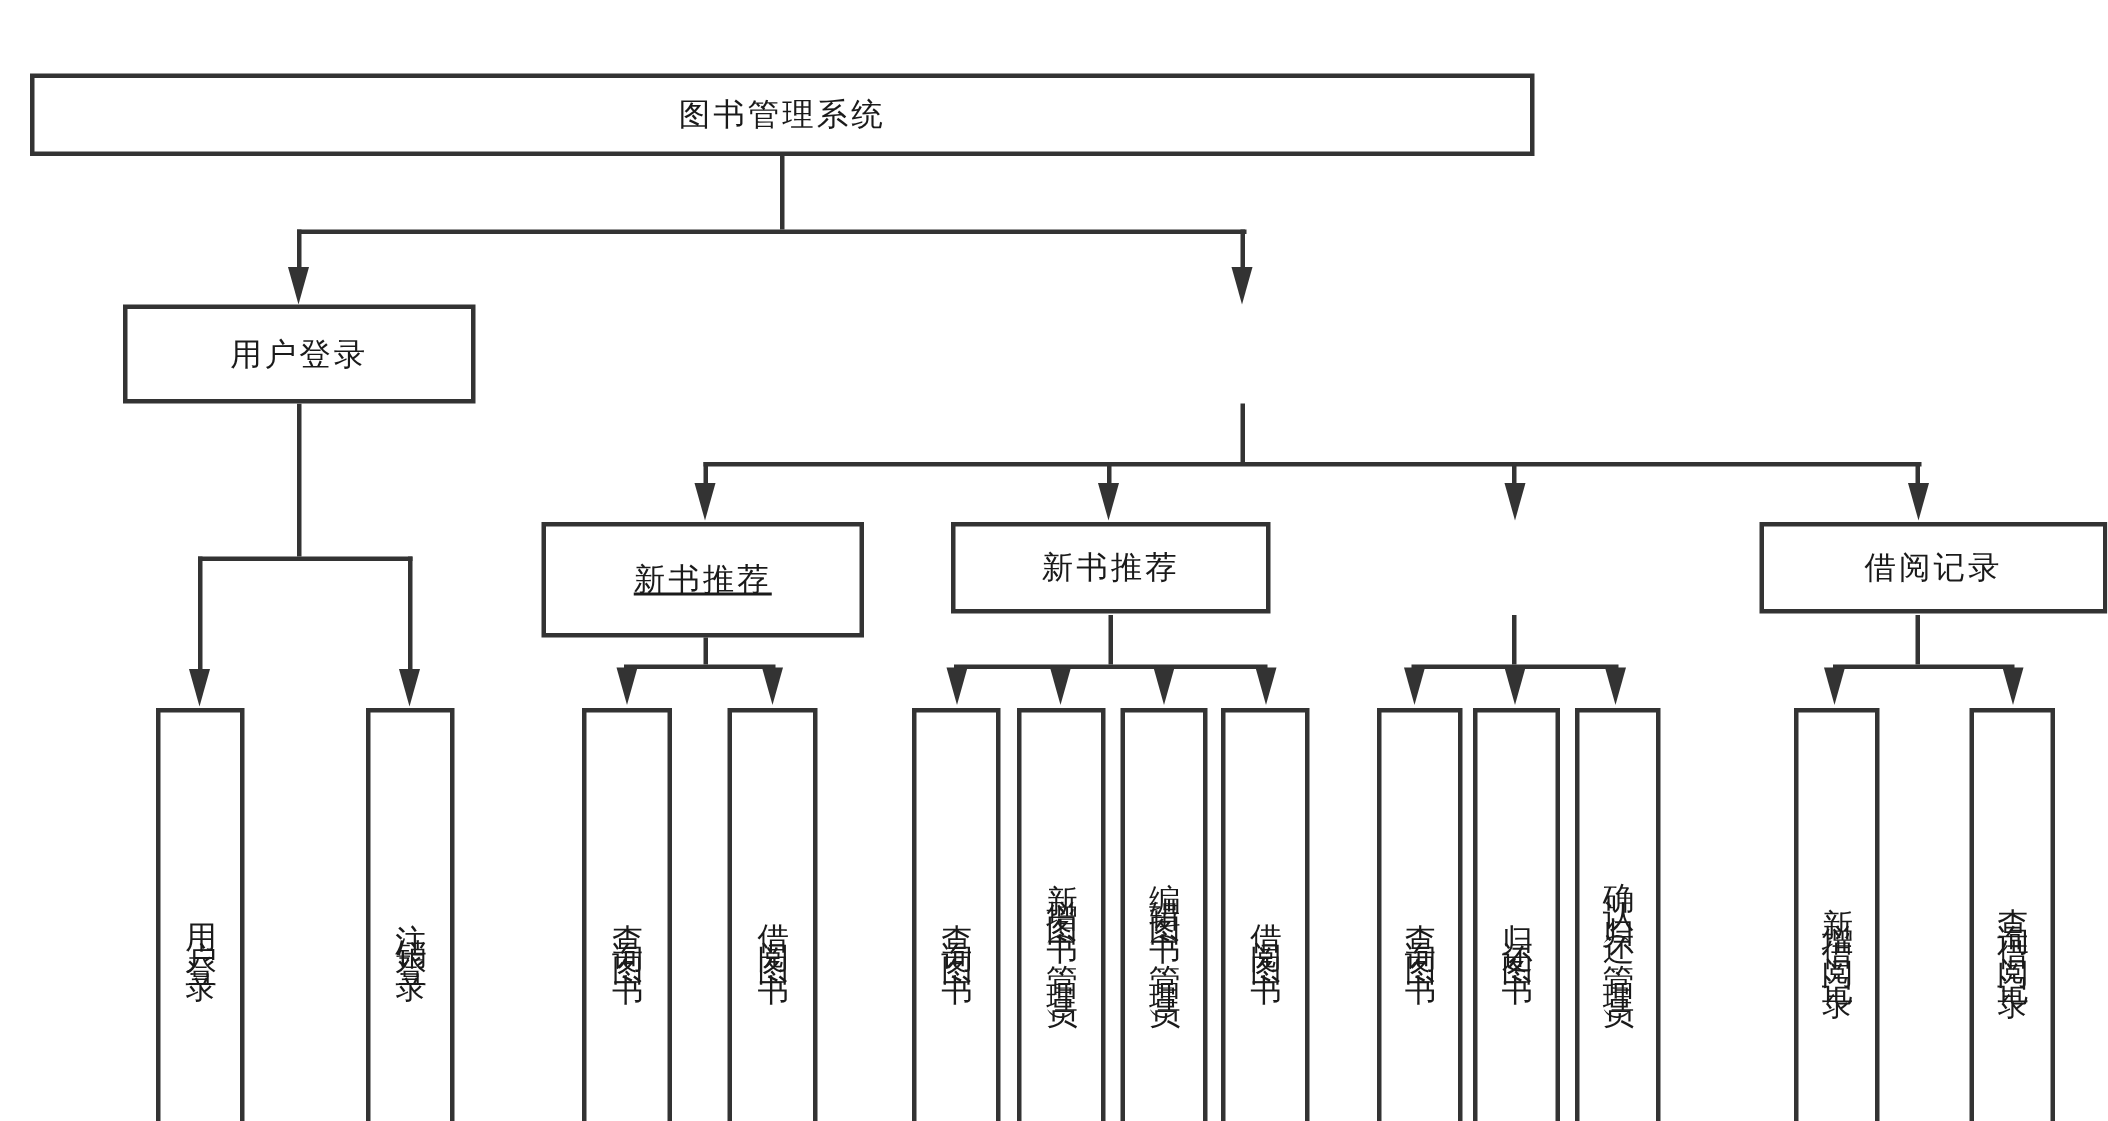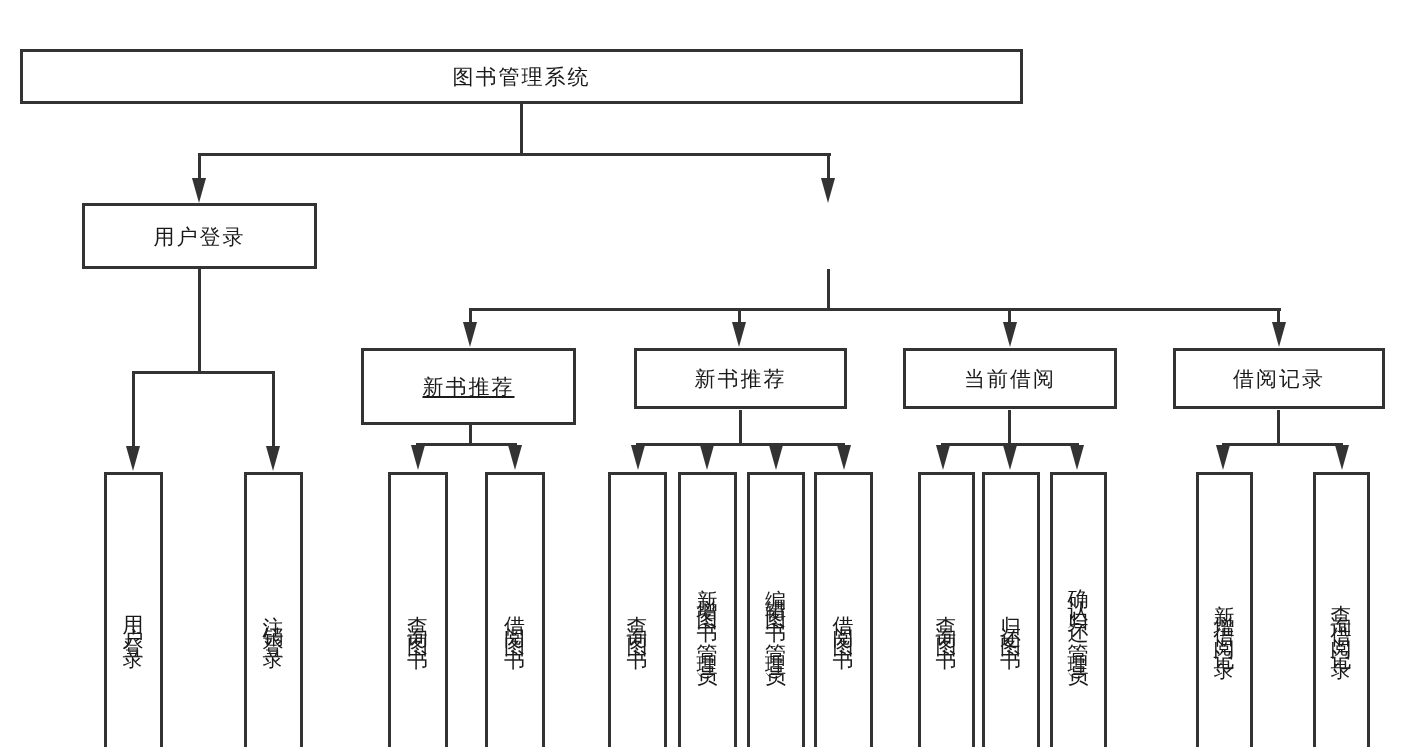--- a/index.html
+++ b/index.html
@@ -95,24 +95,21 @@
   <div class="b" style="left:82px;top:168px;width:235px;height:66px;">
     <span>用户登录</span>
   </div>
 
   <div class="b" style="left:361px;top:313px;width:215px;height:77px;text-decoration:underline;">
     <span>新书推荐</span>
   </div>
   <div class="b" style="left:634px;top:313px;width:213px;height:61px;">
     <span>新书推荐</span>
   </div>
-  <div class="b" style="left:903px;top:313px;width:214px;height:61px;">
-    <span>当前借阅</span>
-  </div>
-  <div class="b" style="left:1173px;top:313px;width:212px;height:61px;">
+  <div class="b" style="left:1173px;top:313px;width:232px;height:61px;">
     <span>借阅记录</span>
   </div>
 
   <div class="b v" style="left:104px;top:437px;width:59px;height:298px;">
     <span>用户登录</span>
   </div>
   <div class="b v" style="left:244px;top:437px;width:59px;height:298px;">
     <span>注销登录</span>
   </div>
 

